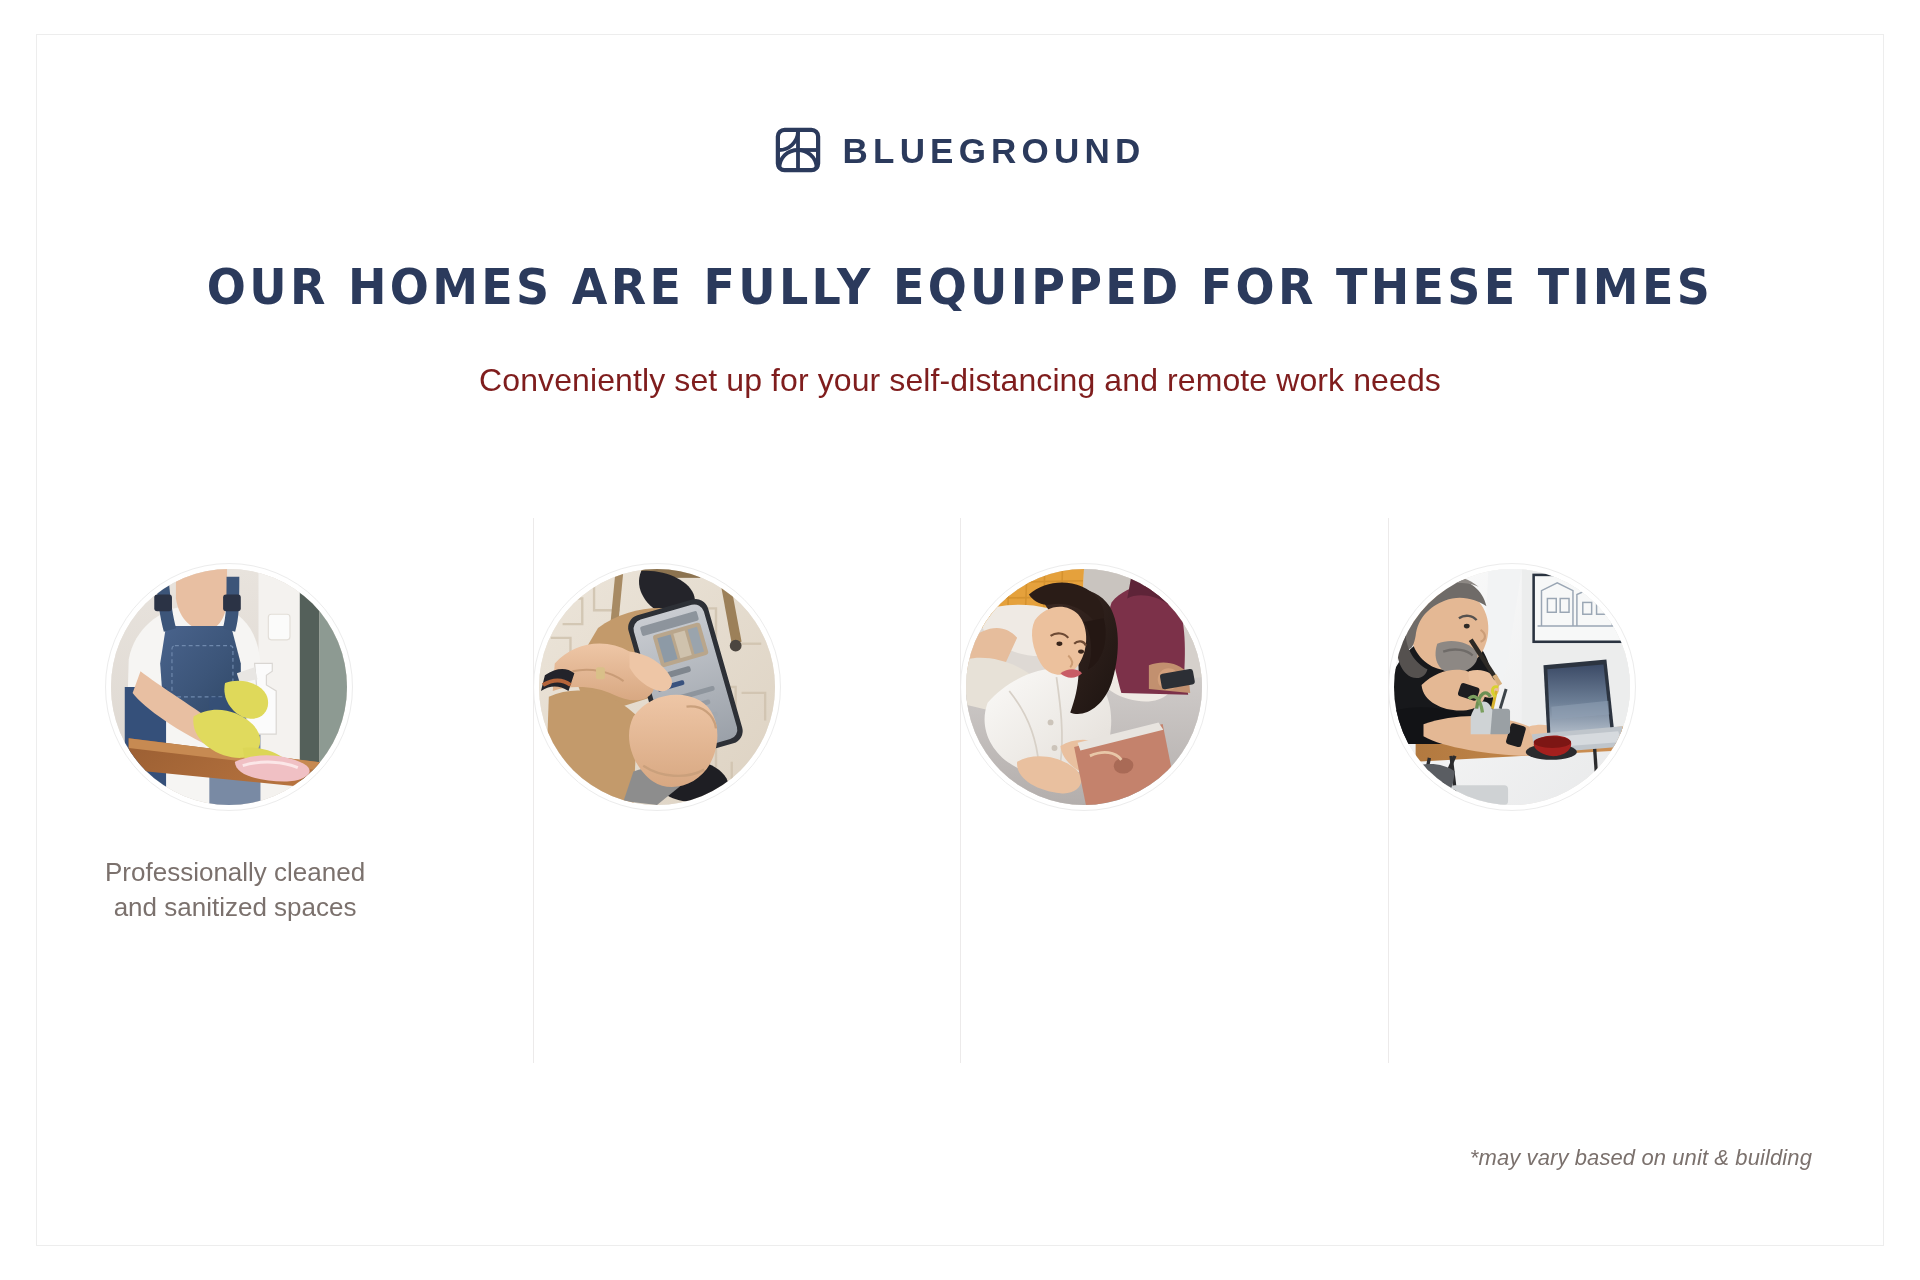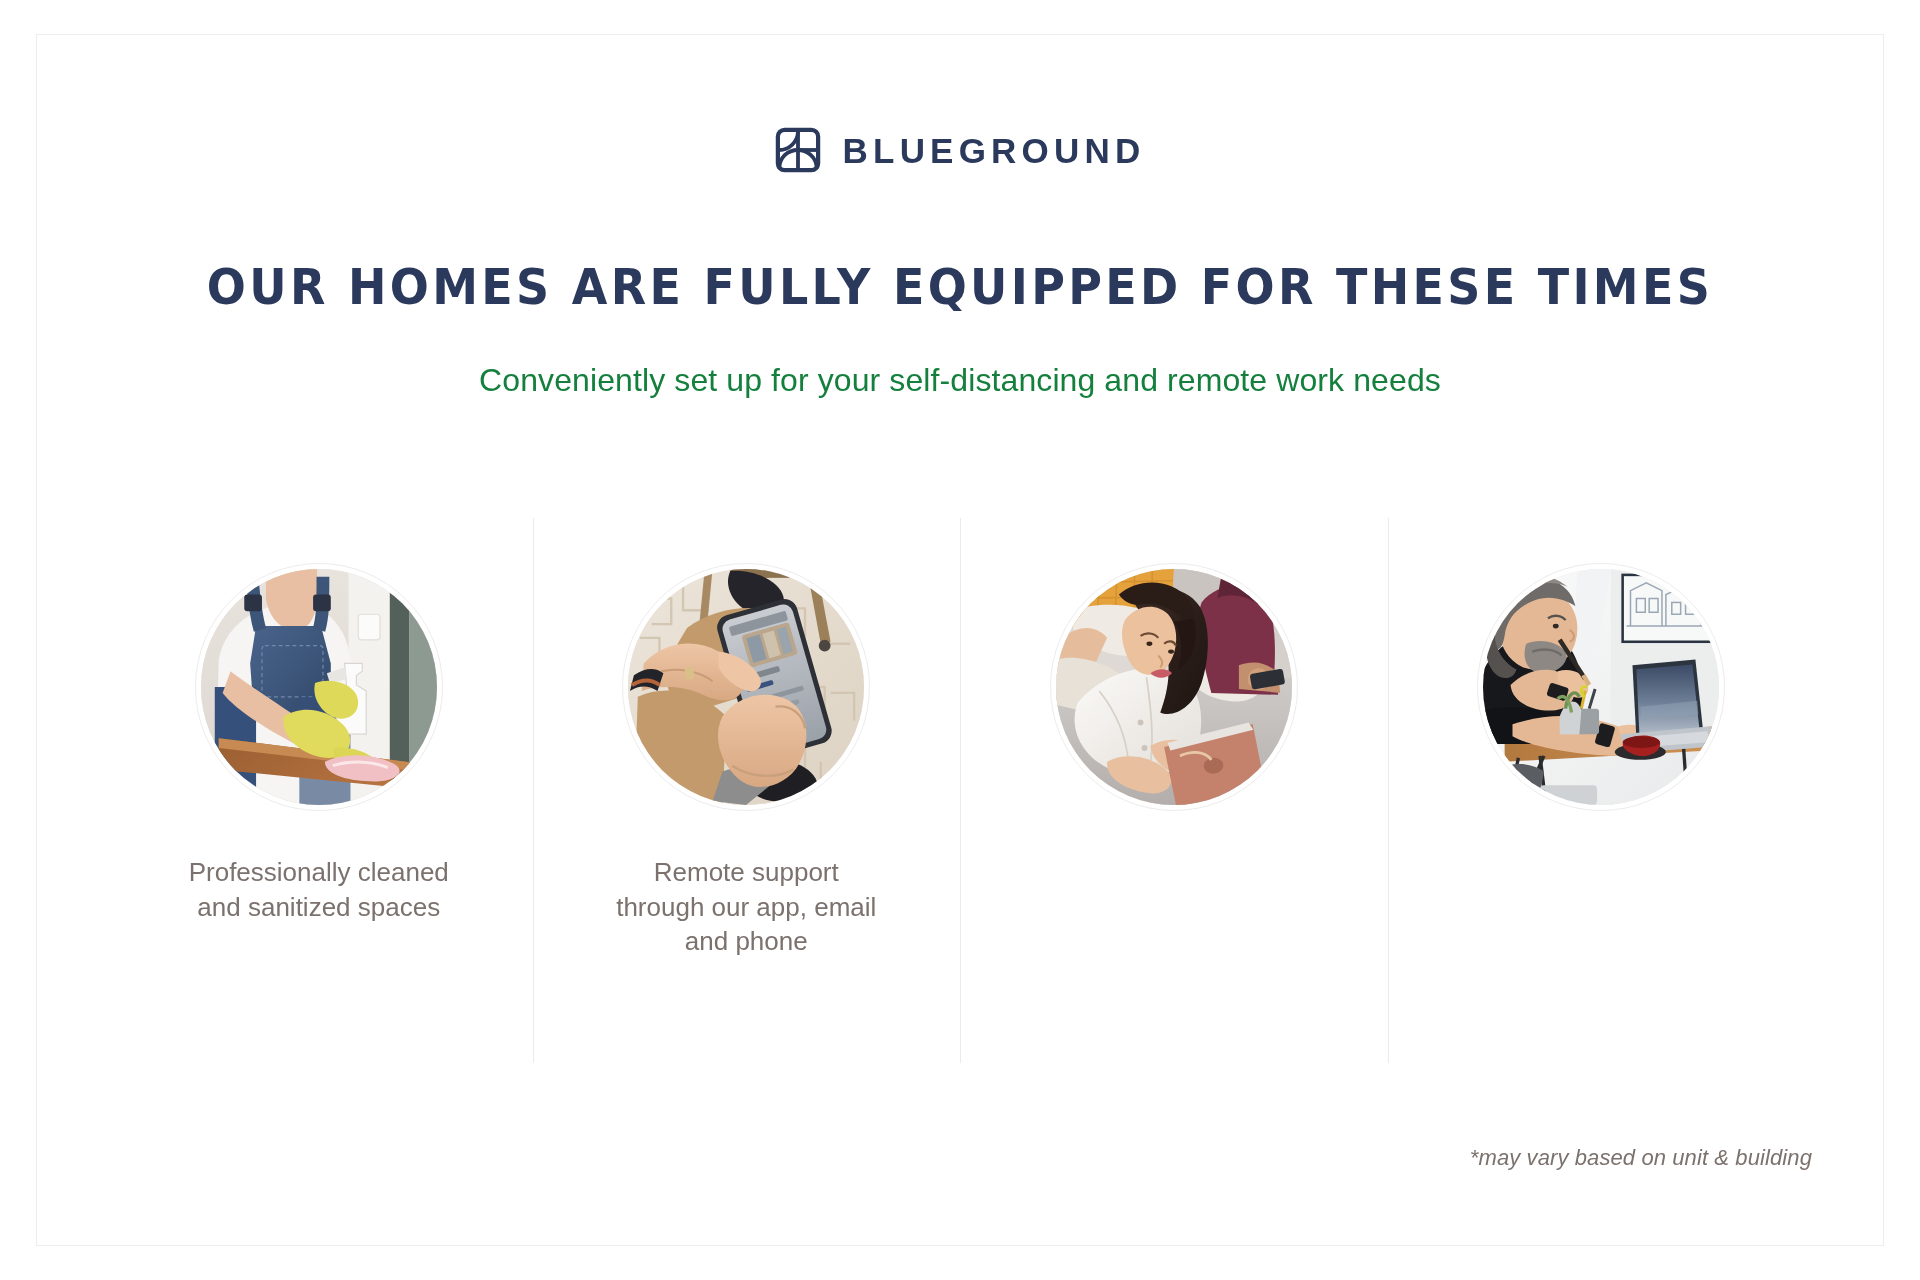--- a/index.html
+++ b/index.html
@@ -79,42 +79,42 @@
 
   .subhead {
     position: absolute;
     left: 0;
     right: 0;
     top: 360px;
     text-align: center;
     font-family: "Liberation Sans", sans-serif;
     font-size: 32px;
     font-weight: normal;
-    color: #15803d;
+    color: #7f1d1d;
     line-height: 1.25;
     letter-spacing: 0.1px;
     white-space: nowrap;
   }
 
   
   .features {
     position: absolute;
     left: 105px;
     right: 105px;
     top: 518px;
     height: 545px;
     display: flex;
     align-items: flex-start;
   }
   .feature {
     position: relative;
     flex: 1 1 0;
     display: flex;
     flex-direction: column;
-    align-items: center;
+    align-items: flex-start;
   }
   
   .feature + .feature::before {
     content: "";
     position: absolute;
     left: 0;
     top: 0;
     width: 1px;
     height: 545px;
     background: #eceaea;
@@ -324,23 +324,20 @@
             <path d="M92 84 C110 86 126 96 134 110 C138 118 132 126 122 124 C112 122 98 112 92 100 Z" fill="#eec6a6"></path>
             <path d="M34 104 C52 100 72 104 86 114" stroke="#c99c77" stroke-width="2.2" fill="none"></path>
 
             <path d="M6 108 C18 100 28 100 36 106 L30 124 C20 118 12 118 2 124 Z" fill="#23232a"></path>
             <path d="M4 118 C14 112 24 112 32 118" stroke="#b5643a" stroke-width="4" fill="none"></path>
 
             <rect x="58" y="100" width="9" height="12" rx="2" fill="#d9c089"></rect>
           </svg>
         </div>
       </div>
-      <div class="caption">Remote support
-through our app, email
-and phone</div>
     </div>
 
     <div class="feature">
       <div class="photo-wrap">
         <div class="photo">
           <svg viewBox="0 0 240 240" xmlns="http://www.w3.org/2000/svg" preserveAspectRatio="xMidYMid slice">
             <defs>
               <linearGradient id="bedC" x1="0" y1="0" x2="0" y2="1">
                 <stop offset="0%" stop-color="#cfcbc9"></stop>
                   <stop offset="100%" stop-color="#b3aeac"></stop>

